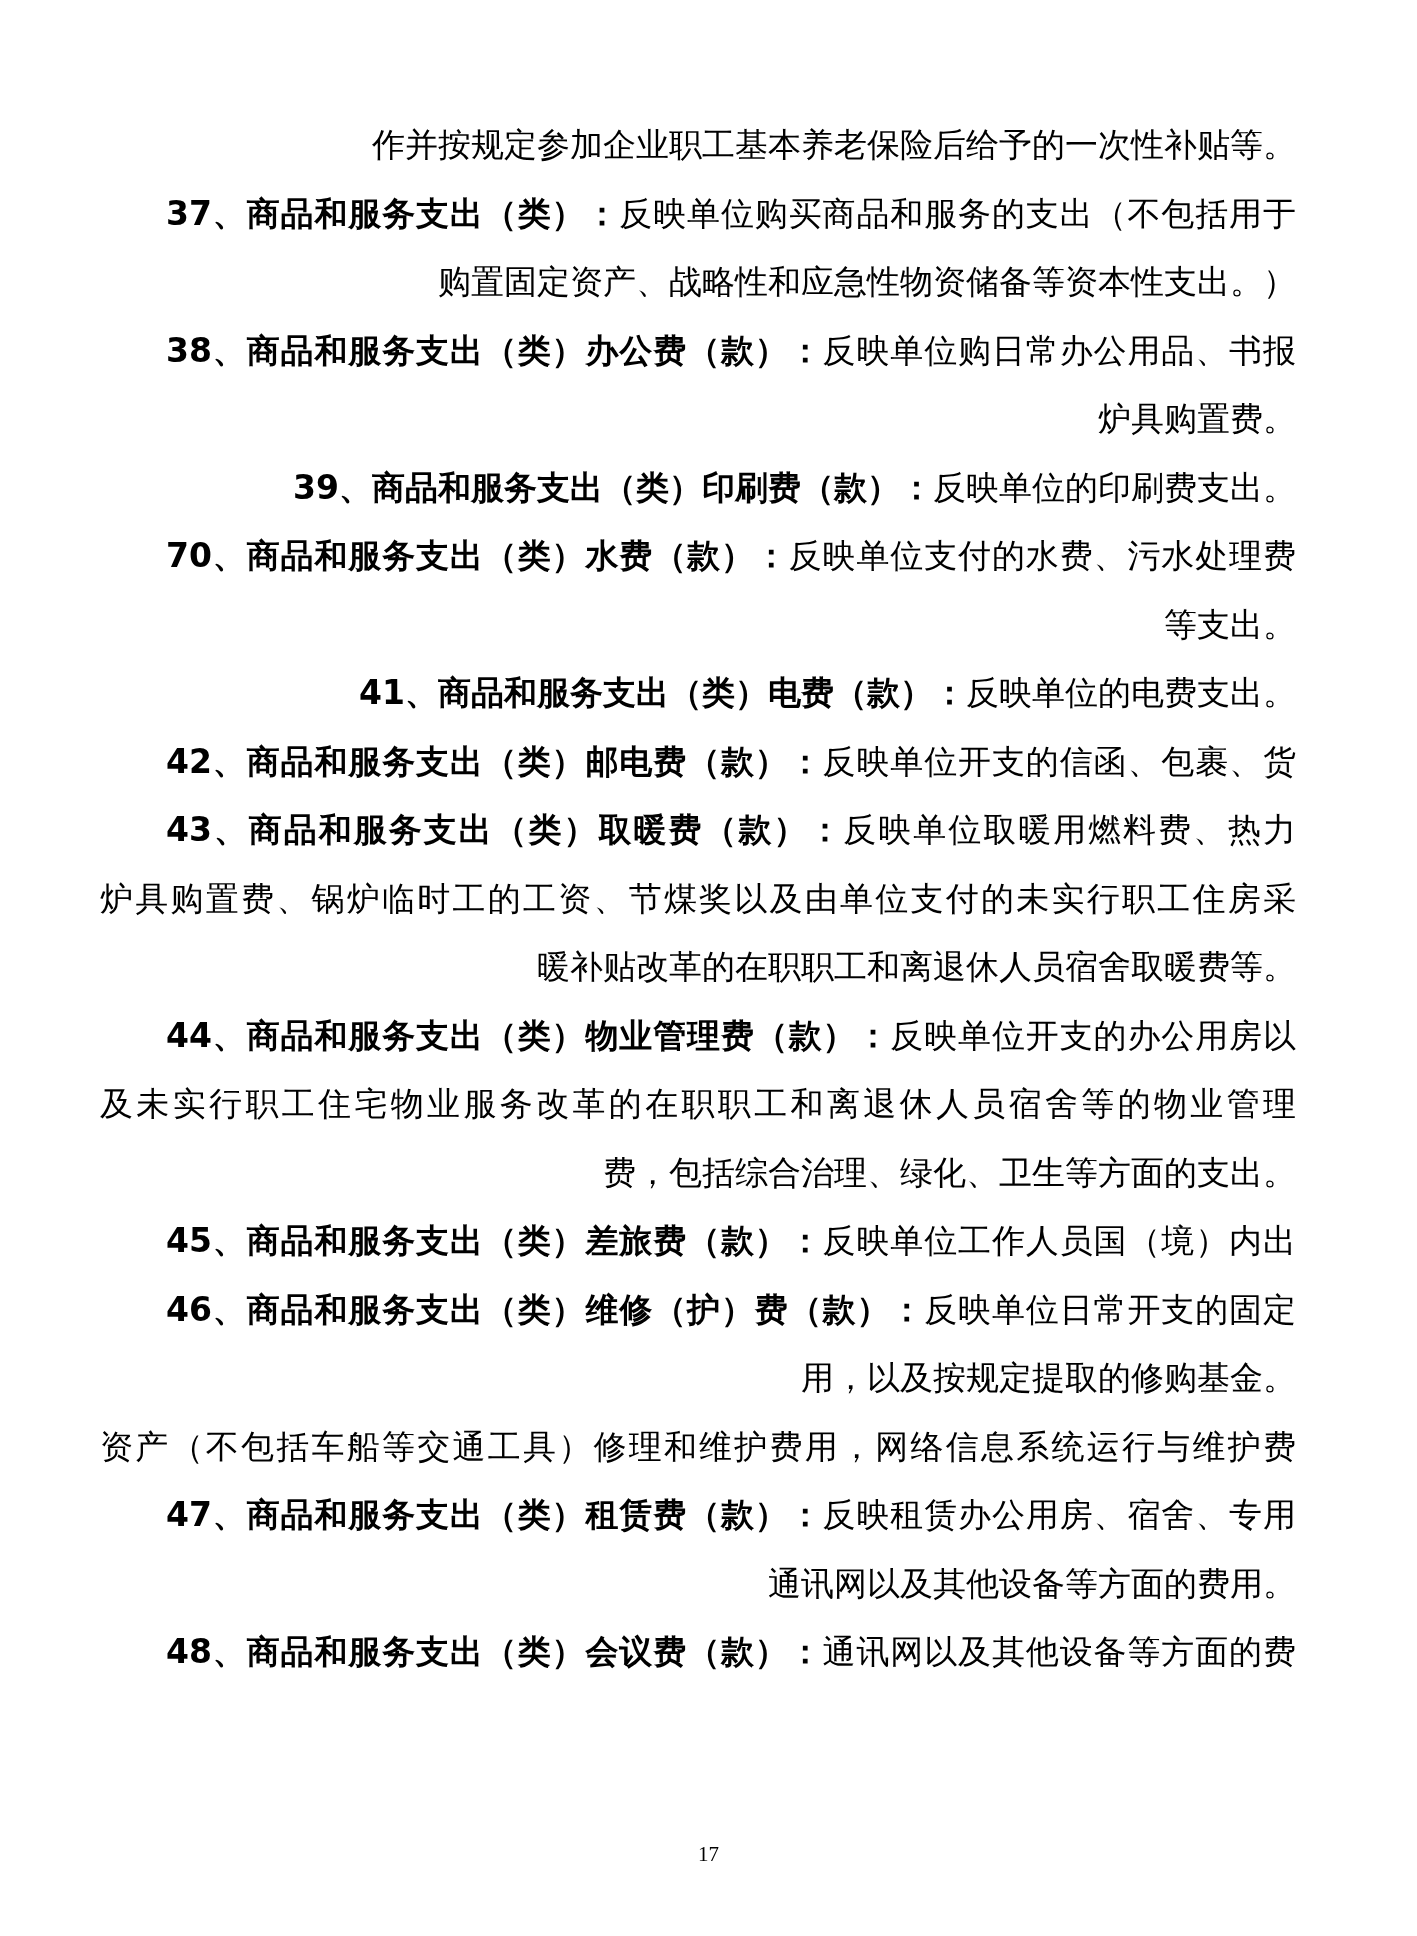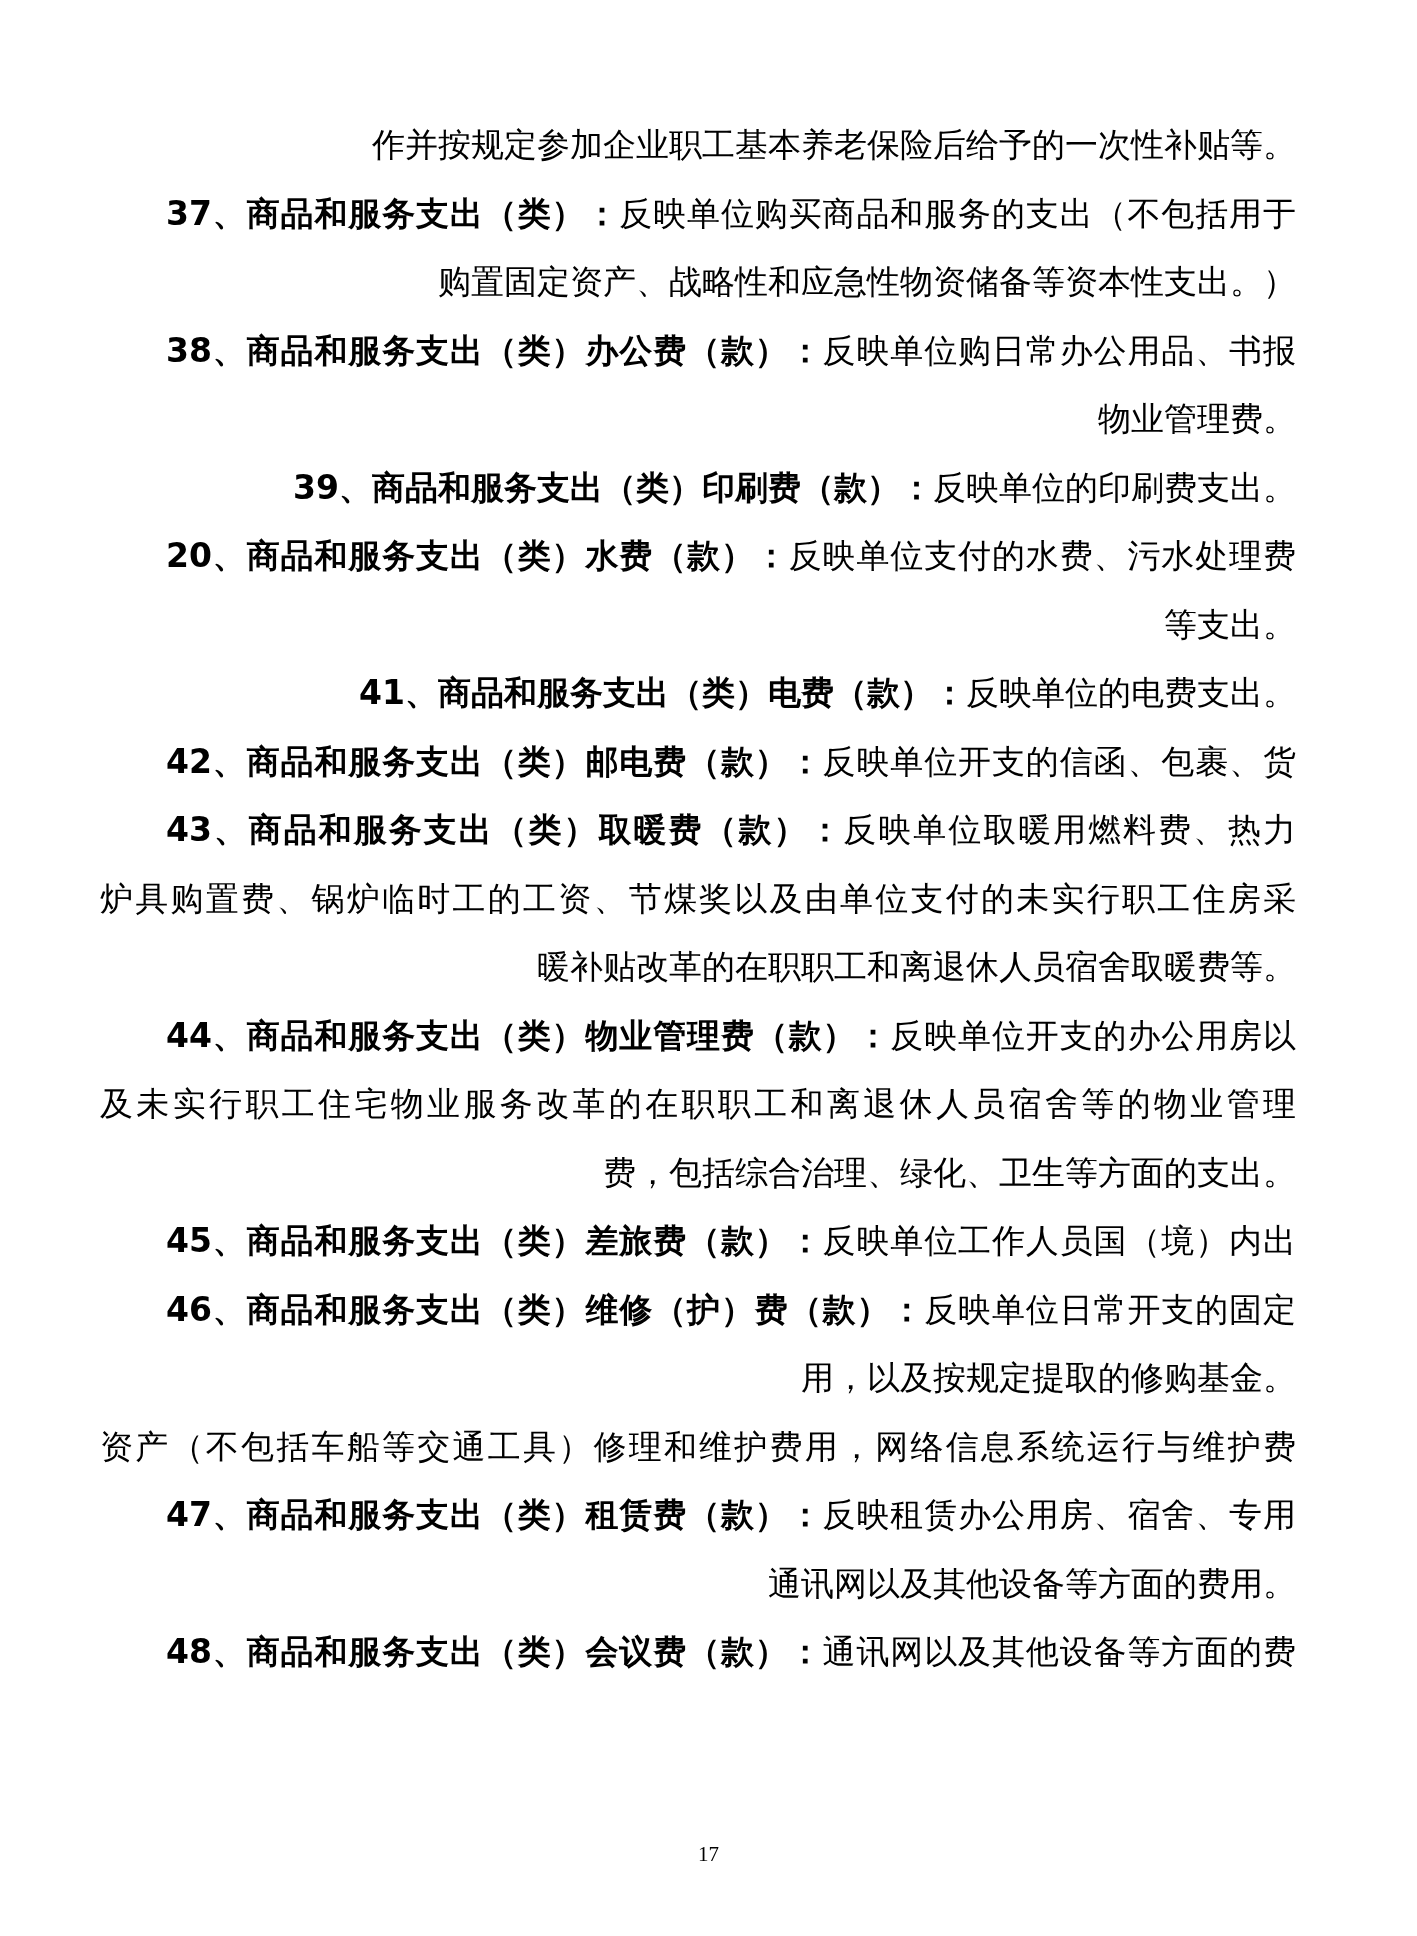--- a/index.html
+++ b/index.html
@@ -59,25 +59,25 @@
 
 <div class="page">
   <div class="content">
 
     <div class="ln"><span class="b"></span><span>作并按规定参加企业职工基本养老保险后给予的一次性补贴等。</span></div>
 
     <div class="ln ind fill"><span class="b">37、商品和服务支出（类）：</span><span>反映单位购买商品和服务的支出（不包括用于</span></div>
     <div class="ln"><span class="b"></span><span>购置固定资产、战略性和应急性物资储备等资本性支出。）</span></div>
 
     <div class="ln ind fill"><span class="b">38、商品和服务支出（类）办公费（款）：</span><span>反映单位购日常办公用品、书报</span></div>
-    <div class="ln"><span class="b"></span><span>物业管理费。</span></div>
+    <div class="ln"><span class="b"></span><span>炉具购置费。</span></div>
 
     <div class="ln ind"><span class="b">39、商品和服务支出（类）印刷费（款）：</span><span>反映单位的印刷费支出。</span></div>
 
-    <div class="ln ind fill"><span class="b">20、商品和服务支出（类）水费（款）：</span><span>反映单位支付的水费、污水处理费</span></div>
+    <div class="ln ind fill"><span class="b">70、商品和服务支出（类）水费（款）：</span><span>反映单位支付的水费、污水处理费</span></div>
     <div class="ln"><span class="b"></span><span>等支出。</span></div>
 
     <div class="ln ind"><span class="b">41、商品和服务支出（类）电费（款）：</span><span>反映单位的电费支出。</span></div>
 
     <div class="ln ind fill"><span class="b">42、商品和服务支出（类）邮电费（款）：</span><span>反映单位开支的信函、包裹、货</span></div>
 
     <div class="ln ind fill"><span class="b">43、商品和服务支出（类）取暖费（款）：</span><span>反映单位取暖用燃料费、热力费、</span></div>
     <div class="ln fill"><span class="b"></span><span>炉具购置费、锅炉临时工的工资、节煤奖以及由单位支付的未实行职工住房采</span></div>
     <div class="ln"><span class="b"></span><span>暖补贴改革的在职职工和离退休人员宿舍取暖费等。</span></div>
 

